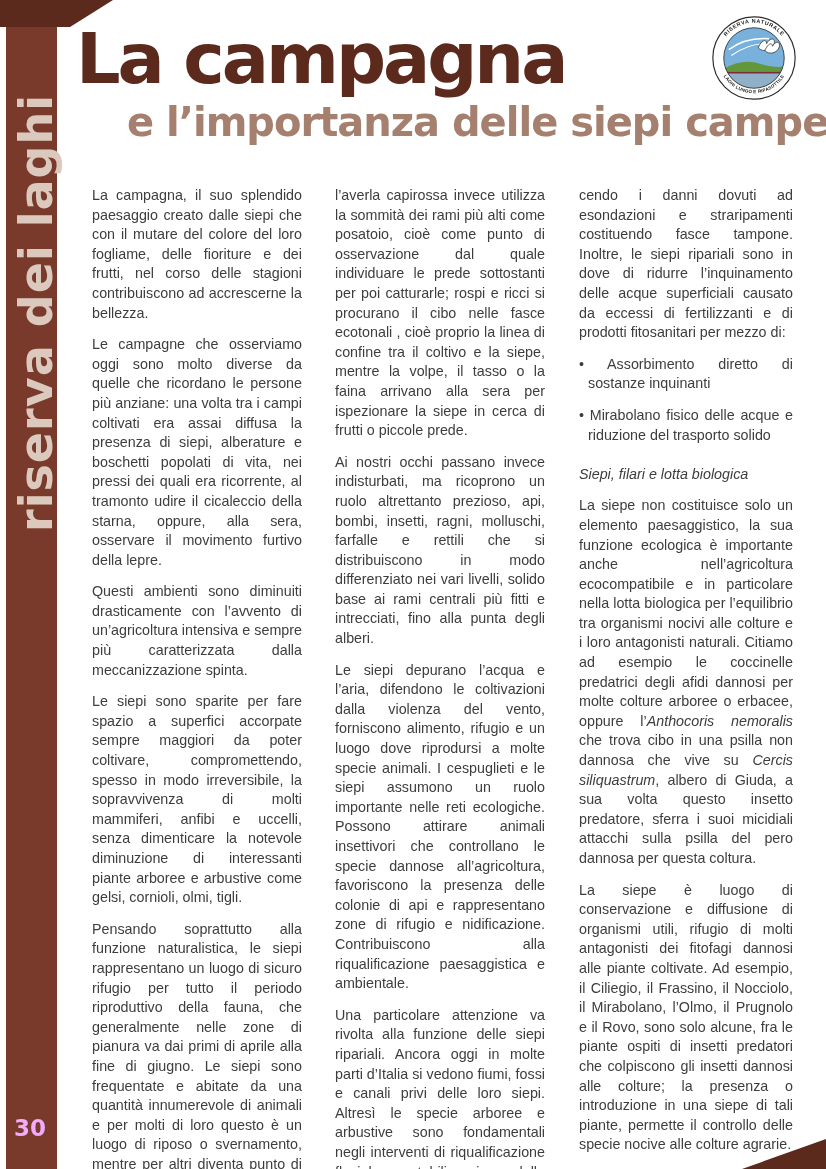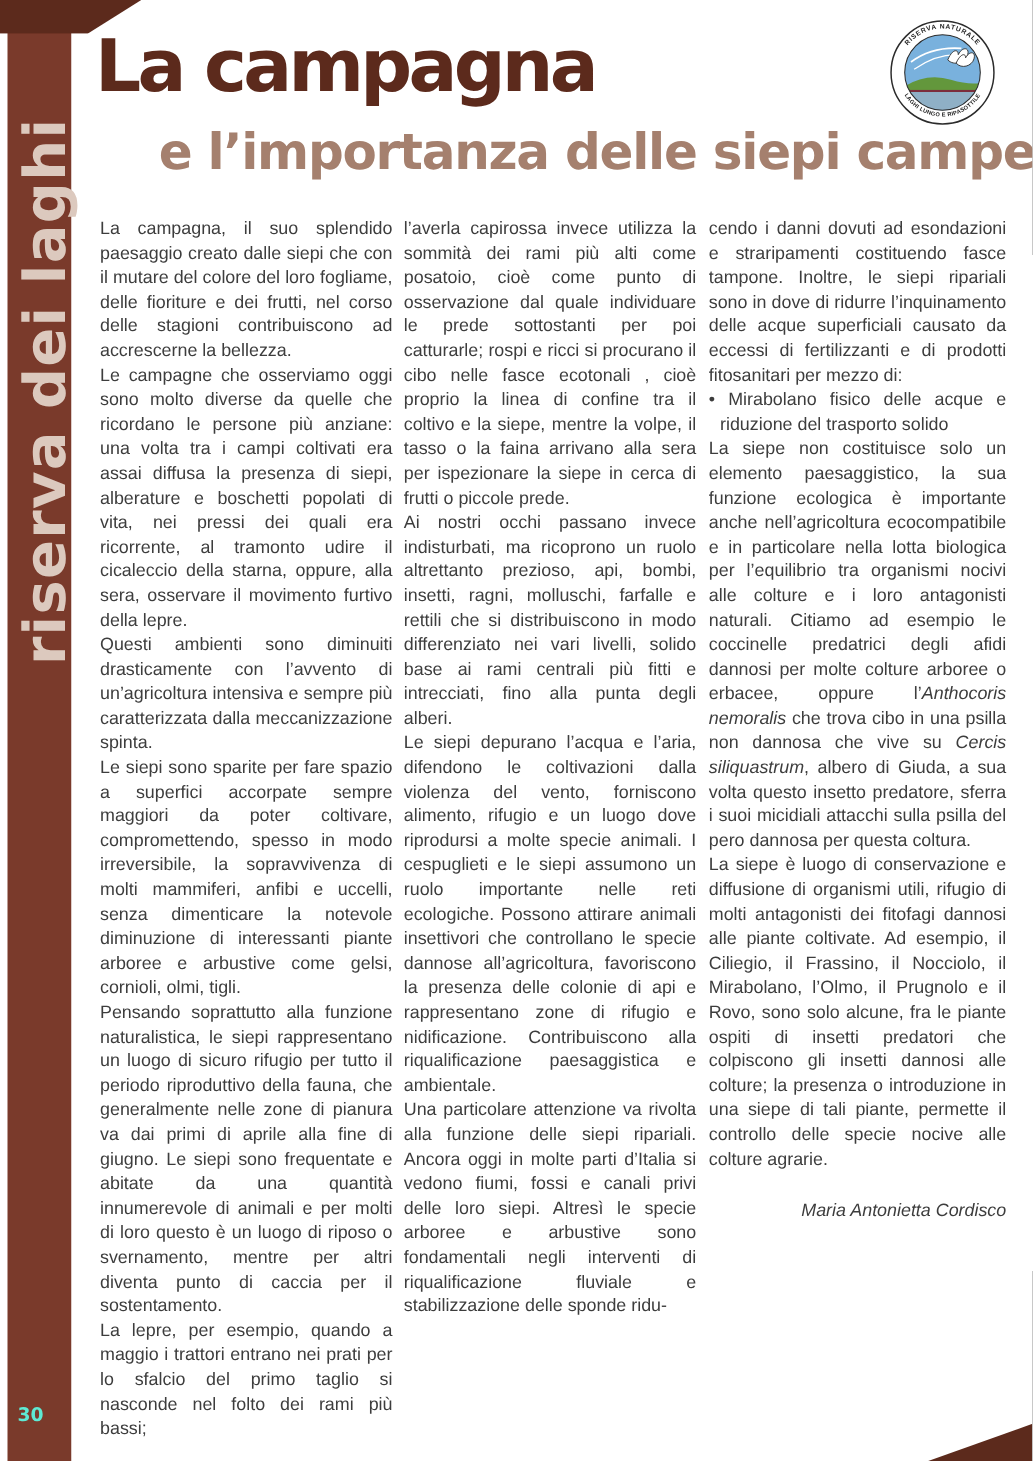--- a/index.html
+++ b/index.html
@@ -4,38 +4,38 @@
 <style>
   html,body{margin:0;padding:0;background:#9e9e9e;}
   .page{position:relative;width:826px;height:1169px;background:#ffffff;overflow:hidden;
         font-family:"Liberation Sans",sans-serif;margin:0 auto;}
   
   .sidebar-strip{position:absolute;left:6px;top:0;width:51px;height:1169px;background:#7a3a2b;}
   .sidebar-label{position:absolute;left:3px;top:532px;transform-origin:0 0;transform:rotate(-90deg);
         font-family:"DejaVu Sans",sans-serif;font-weight:bold;font-size:46px;letter-spacing:1px;
         color:#dcc9be;white-space:nowrap;}
   .page-number{position:absolute;left:8px;bottom:28px;font-family:"DejaVu Sans",sans-serif;
-        font-weight:bold;font-size:15px;color:#5eead4;}
+        font-weight:bold;font-size:23px;color:#f0abfc;}
   
   .corner-tl{position:absolute;left:0;top:0;width:113px;height:27px;background:#5c2a1c;
         clip-path:polygon(0 0,100% 0,62% 100%,0 100%);}
   .corner-br{position:absolute;right:0;bottom:0;width:84px;height:30px;background:#5c2a1c;
         clip-path:polygon(100% 0,100% 100%,0 100%);}
   
   .title{position:absolute;left:76px;top:24px;margin:0;font-family:"DejaVu Sans",sans-serif;
-        font-weight:bold;font-size:58px;letter-spacing:-3px;color:#5c2a1c;line-height:1;}
+        font-weight:bold;font-size:70px;letter-spacing:-3px;color:#5c2a1c;line-height:1;}
   .subtitle{position:absolute;left:127px;top:102px;margin:0;font-family:"DejaVu Sans",sans-serif;
         font-weight:bold;font-size:40px;letter-spacing:-1px;color:#a5806e;line-height:1;white-space:nowrap;}
   
   .logo{position:absolute;left:712px;top:16px;width:84px;height:84px;}
   
   .col{position:absolute;top:174px;width:234px;color:#3d3d3d;font-size:14.3px;line-height:19.6px;
         text-align:justify;}
   #c0{left:80px;} #c1{left:323px;} #c2{left:567px;width:238px;}
-  .para{margin:0;}
+  .para{margin:12px;}
   .heading{font-style:italic;margin-top:19.6px;}
   .bullet{padding-left:9px;text-indent:-9px;}
   .signature{font-style:italic;text-align:right;margin-top:22px;}
   .it{font-style:italic;}
 </style>
 </head>
 <body>
 
 <div class="page">
 
@@ -87,19 +87,21 @@
       <p class="para"><span>La lepre, per esempio, quando a maggio i trattori entrano nei prati per lo sfalcio del primo taglio si nasconde nel folto dei rami più bassi;</span></p>
     </div>
   <div class="col" id="c1">
       <p class="para"><span>l’averla capirossa invece utilizza la sommità dei rami più alti come posatoio, cioè come punto di osservazione dal quale individuare le prede sottostanti per poi catturarle; rospi e ricci si procurano il cibo nelle fasce ecotonali , cioè proprio la linea di confine tra il coltivo e la siepe, mentre la volpe, il tasso o la faina arrivano alla sera per ispezionare la siepe in cerca di frutti o piccole prede.</span></p>
       <p class="para"><span>Ai nostri occhi passano invece indisturbati, ma ricoprono un ruolo altrettanto prezioso, api, bombi, insetti, ragni, molluschi, farfalle e rettili che si distribuiscono in modo differenziato nei vari livelli, solido base ai rami centrali più fitti e intrecciati, fino alla punta degli alberi.</span></p>
       <p class="para"><span>Le siepi depurano l’acqua e l’aria, difendono le coltivazioni dalla violenza del vento, forniscono alimento, rifugio e un luogo dove riprodursi a molte specie animali. I cespuglieti e le siepi assumono un ruolo importante nelle reti ecologiche. Possono attirare animali insettivori che controllano le specie dannose all’agricoltura, favoriscono la presenza delle colonie di api e rappresentano zone di rifugio e nidificazione. Contribuiscono alla riqualificazione paesaggistica e ambientale.</span></p>
       <p class="para"><span>Una particolare attenzione va rivolta alla funzione delle siepi ripariali. Ancora oggi in molte parti d’Italia si vedono fiumi, fossi e canali privi delle loro siepi. Altresì le specie arboree e arbustive sono fondamentali negli interventi di riqualificazione fluviale e stabilizzazione delle sponde ridu-</span></p>
     </div>
   <div class="col" id="c2">
       <p class="para"><span>cendo i danni dovuti ad esondazioni e straripamenti costituendo fasce tampone. Inoltre, le siepi ripariali sono in dove di ridurre l’inquinamento delle acque superficiali causato da eccessi di fertilizzanti e di prodotti fitosanitari per mezzo di:</span></p>
+      <p class="para bullet"><span>• Assorbimento diretto di sostanze inquinanti</span></p>
       <p class="para bullet"><span>• Mirabolano fisico delle acque e riduzione del trasporto solido</span></p>
+      <p class="para heading"><span>Siepi, filari e lotta biologica</span></p>
       <p class="para"><span>La siepe non costituisce solo un elemento paesaggistico, la sua funzione ecologica è importante anche nell’agricoltura ecocompatibile e in particolare nella lotta biologica per l’equilibrio tra organismi nocivi alle colture e i loro antagonisti naturali. Citiamo ad esempio le coccinelle predatrici degli afidi dannosi per molte colture arboree o erbacee, oppure l’</span><span class="it">Anthocoris nemoralis</span><span> che trova cibo in una psilla non dannosa che vive su </span><span class="it">Cercis siliquastrum</span><span>, albero di Giuda, a sua volta questo insetto predatore, sferra i suoi micidiali attacchi sulla psilla del pero dannosa per questa coltura.</span></p>
       <p class="para"><span>La siepe è luogo di conservazione e diffusione di organismi utili, rifugio di molti antagonisti dei fitofagi dannosi alle piante coltivate. Ad esempio, il Ciliegio, il Frassino, il Nocciolo, il Mirabolano, l’Olmo, il Prugnolo e il Rovo, sono solo alcune, fra le piante ospiti di insetti predatori che colpiscono gli insetti dannosi alle colture; la presenza o introduzione in una siepe di tali piante, permette il controllo delle specie nocive alle colture agrarie.</span></p>
       <p class="para signature"><span class="it">Maria Antonietta Cordisco</span></p>
     </div>
 
 </div>
 
 </body></html>

